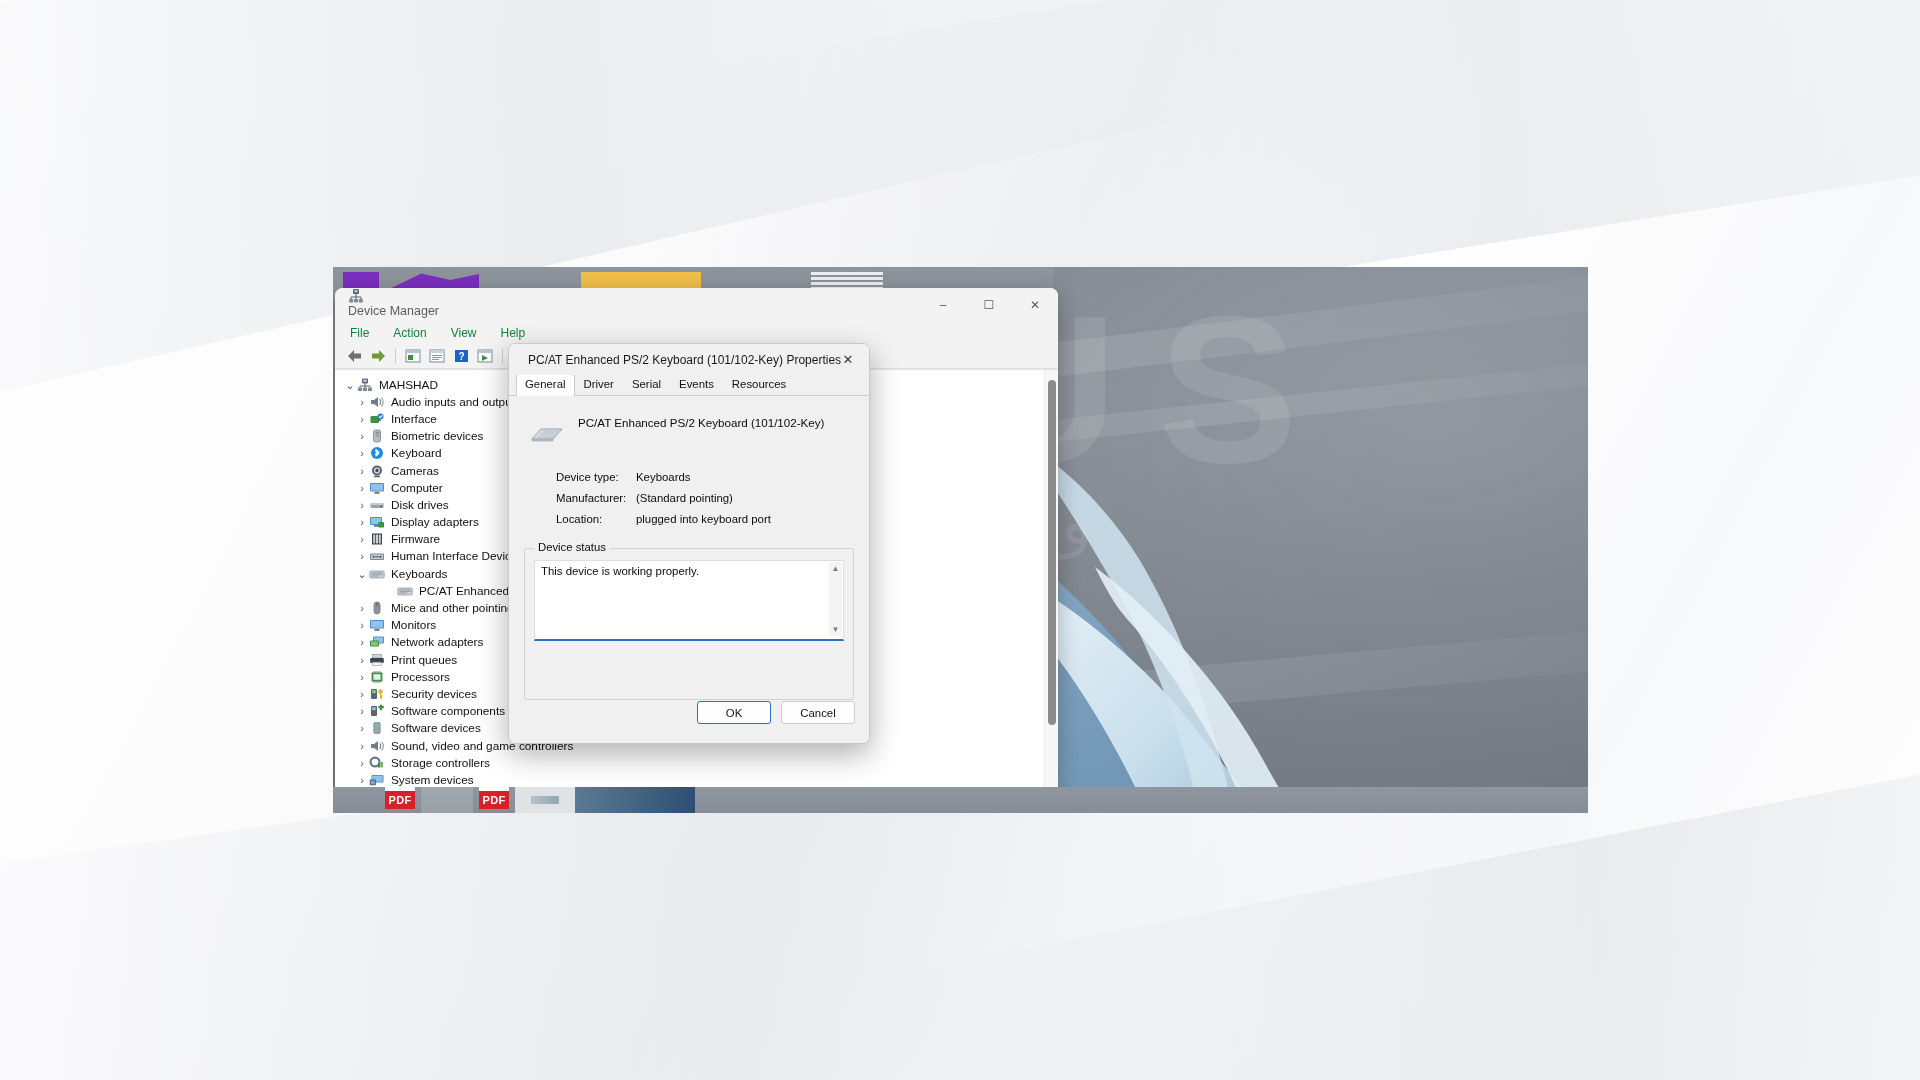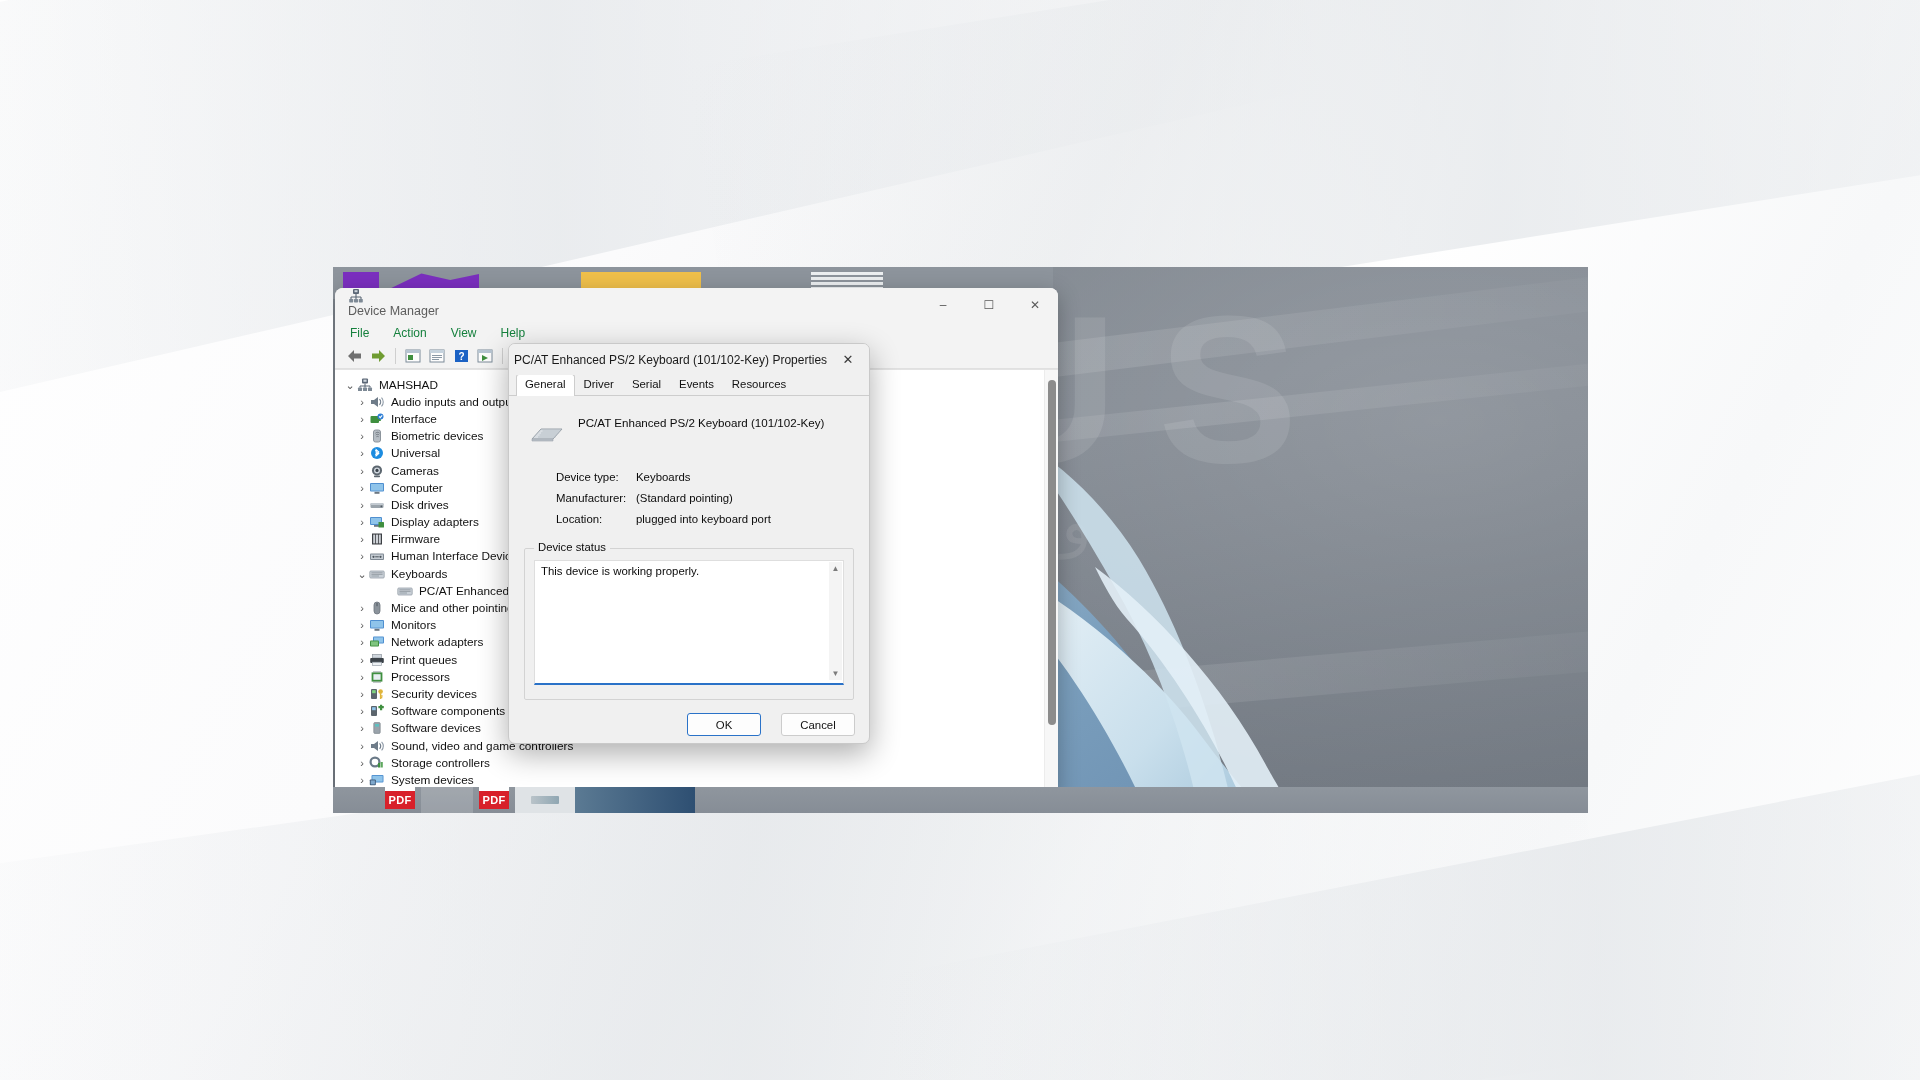--- a/index.html
+++ b/index.html
@@ -203,21 +203,21 @@
     border: 1px solid #c9c9c9;
     border-radius: 7px;
     box-shadow: 0 10px 30px rgba(0,0,0,.32);
     overflow: hidden;
     font-size: 11.5px;
     color: #0b0b0b;
   }
   #pr-titlebar {
     height: 31px; background: #f0f0f0;
     display: flex; align-items: center;
-    padding-left: 5px;
+    padding-left: 19px;
     position: relative;
   }
   #pr-title { font-size: 12px; color: #1a1a1a; }
   #pr-close {
     position: absolute; right: 0; top: 0;
     width: 42px; height: 31px;
     display: flex; align-items: center; justify-content: center;
     color: #3a3a3a; font-size: 13px;
   }
 
@@ -264,38 +264,38 @@
     border: 1px solid #d3d3d3;
     border-radius: 2px;
   }
   #pr-status-legend {
     position: absolute; left: 9px; top: -8px;
     background: #f0f0f0; padding: 0 4px;
     font-size: 11.3px;
   }
   #pr-status-box {
     position: absolute;
-    left: 9px; right: 9px; top: 11px; height: 125px;
+    left: 9px; right: 9px; top: 11px; height: 81px;
     background: #ffffff;
     border: 1px solid #dedede;
     border-bottom: 2px solid #2a72c8;
   }
   #pr-status-text { padding: 4px 6px; font-size: 11.4px; }
   #pr-status-scroll {
     position: absolute; right: 1px; top: 1px; bottom: 3px; width: 13px;
     background: #f4f4f4;
     display: flex; flex-direction: column; justify-content: space-between;
     align-items: center;
   }
   #pr-status-scroll .arr { font-size: 8px; color: #7b7b7b; padding: 2px 0; }
 
   #pr-buttons {
     position: absolute;
-    right: 14px; bottom: 7px;
-    display: flex; gap: 20px; margin-top: 44px;
+    right: 14px; bottom: 19px;
+    display: flex; gap: 10px; margin-top: 44px;
   }
   .pr-btn {
     width: 74px; height: 23px;
     background: #fdfdfd;
     border: 1px solid #cccccc;
     border-radius: 3px;
     font-size: 11.4px;
     color: #111;
     display: flex; align-items: center; justify-content: center;
     font-family: "Liberation Sans", sans-serif;
@@ -519,21 +519,21 @@
                   <path d="M6.4 4.2c1.4-1.2 3-1.2 4.2 0M6.8 6c1-.9 2.4-.9 3.4 0M7.4 7.8c.7-.6 1.6-.6 2.3 0" stroke="#5f676f" stroke-width=".8" fill="none"></path>
                 </svg></span>
               <span>Biometric devices</span>
             </div>
             <div class="tr lvl1">
               <span class="chev" style="font-size: 11px;">›</span>
               <span class="ico"><svg width="16" height="14" viewBox="0 0 16 14">
                   <circle cx="8" cy="7" r="6" fill="#1c8ce0"></circle>
                   <path d="M6.2 4.3l3.6 3.1-2.6 2.4V3.6l2.6 2.3-3.6 3.2" stroke="#fff" stroke-width="1.1" fill="none"></path>
                 </svg></span>
-              <span>Universal</span>
+              <span>Keyboard</span>
             </div>
             <div class="tr lvl1">
               <span class="chev" style="font-size: 11px;">›</span>
               <span class="ico"><svg width="16" height="14" viewBox="0 0 16 14">
                   <circle cx="8" cy="6.4" r="5" fill="#5c666f"></circle>
                   <circle cx="8" cy="6.4" r="3" fill="#cfd6dd"></circle>
                   <circle cx="8" cy="6.4" r="1.6" fill="#3b444c"></circle>
                   <rect x="5" y="11.4" width="6" height="1.8" rx=".6" fill="#5c666f"></rect>
                 </svg></span>
               <span>Cameras</span>

